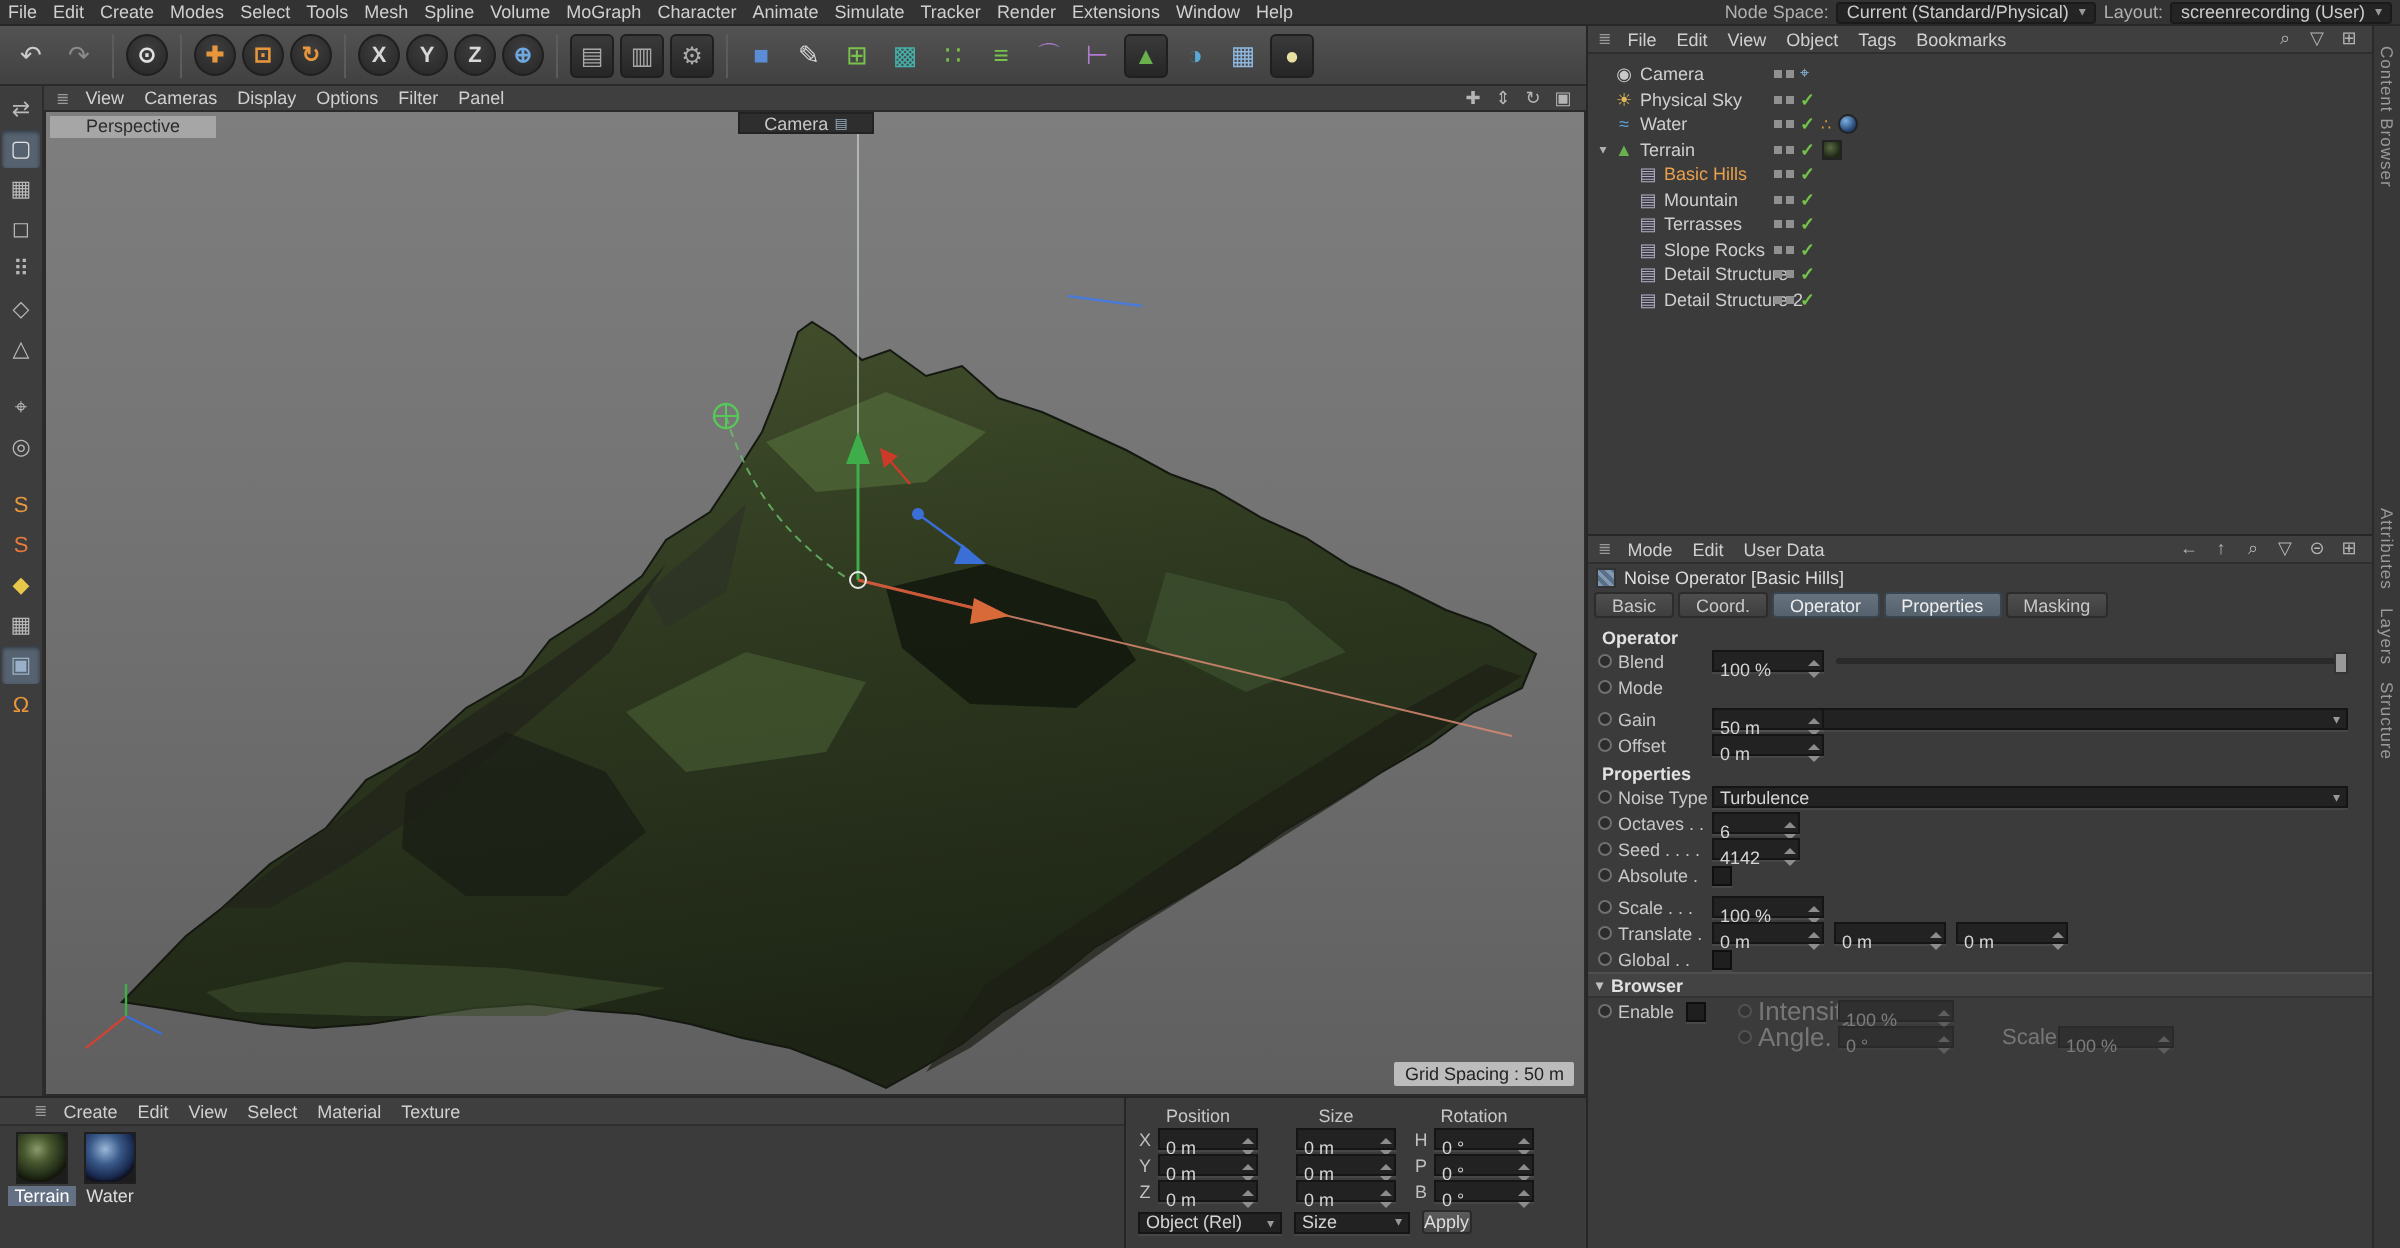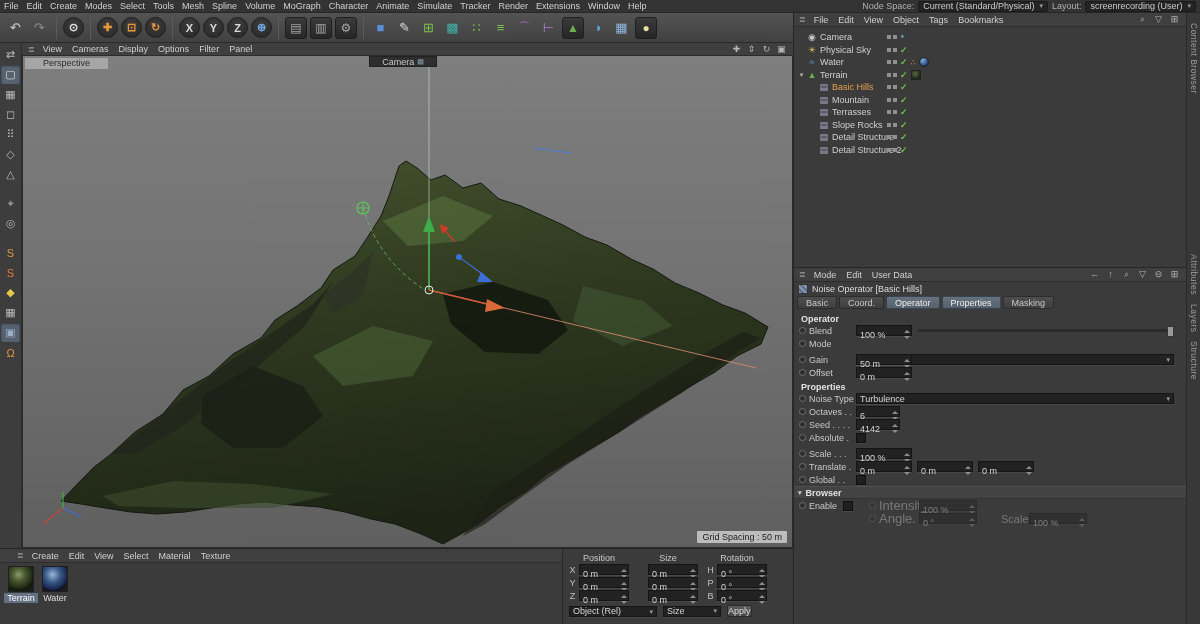--- a/index.html
+++ b/index.html
@@ -67,21 +67,21 @@
     padding:8px 1px 0 3px;font-size:9px;color:#d5d5d5;flex:none;}
   .fv{flex:1;white-space:nowrap;overflow:hidden;}
   .stp{width:7px;height:9px;display:flex;flex-direction:column;justify-content:space-between;
     align-items:center;margin-left:2px;flex:none;}
   .stp::before{content:"";border-left:3px solid transparent;border-right:3px solid transparent;
     border-bottom:3px solid #8d8d8d;}
   .stp::after{content:"";border-left:3px solid transparent;border-right:3px solid transparent;
     border-top:3px solid #8d8d8d;}
   .dd{display:inline-flex;align-items:center;height:11px;background:#222;border:1px solid #151515;
     box-shadow:0 1px 0 rgba(255,255,255,.06);padding:0 3px;font-size:9px;color:#d5d5d5;flex:none;}
-  .w44{width:44px;} .w50{width:50px;} .w56{width:56px;} .w58{width:58px;} .w72{width:88px;align-items:flex-end;}
+  .w44{width:44px;} .w50{width:50px;} .w56{width:56px;} .w58{width:58px;} .w72{width:72px;align-items:flex-end;}
   .grow{flex:1;}
   .cb{width:10px;height:10px;background:#1f1f1f;border:1px solid #0f0f0f;
     box-shadow:0 1px 0 rgba(255,255,255,.07);position:relative;flex:none;}
   .cb.checked{background:#9aa7b4;}
   .cb.checked::after{content:"✓";position:absolute;top:-2px;left:1px;color:#1a2430;
     font-size:9px;font-weight:bold;}
   .slider{position:relative;flex:1;height:3px;background:#2a2a2a;border-radius:2px;
     margin-left:6px;margin-right:4px;}
   .slider::after{content:"";position:absolute;right:0;top:-3px;width:5px;height:9px;
     background:#999;border:1px solid #333;border-radius:1px;}

